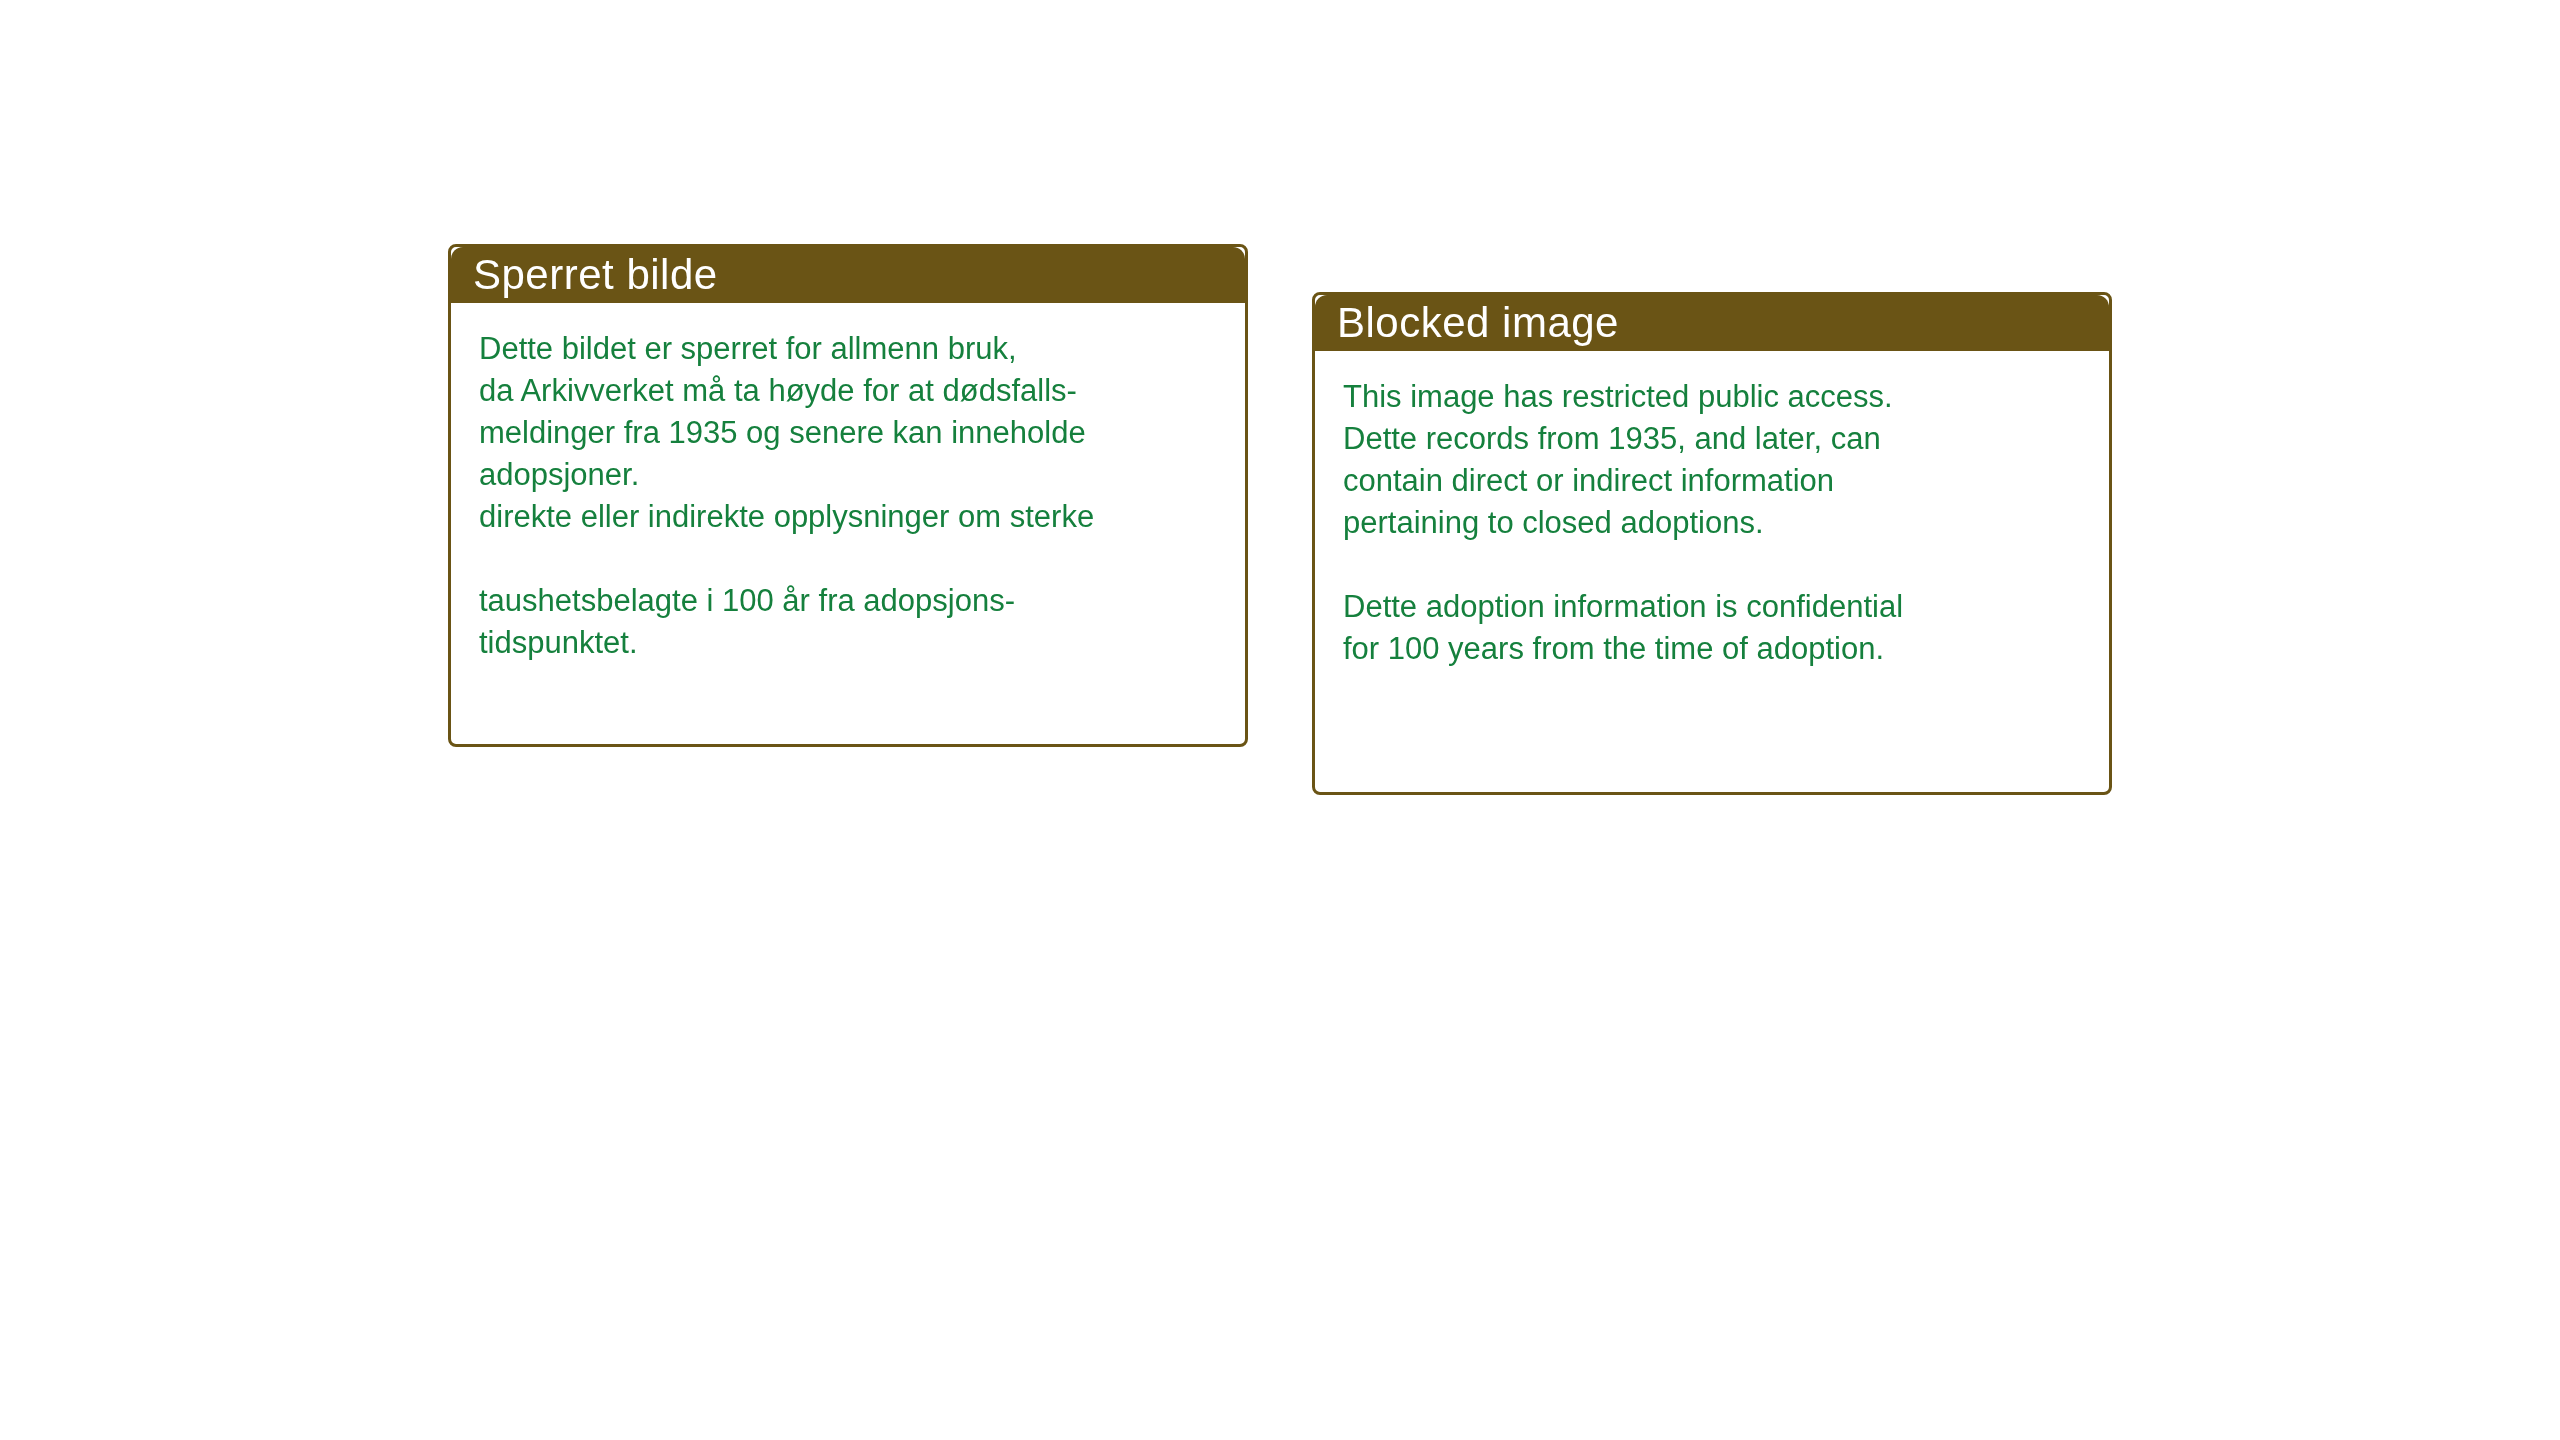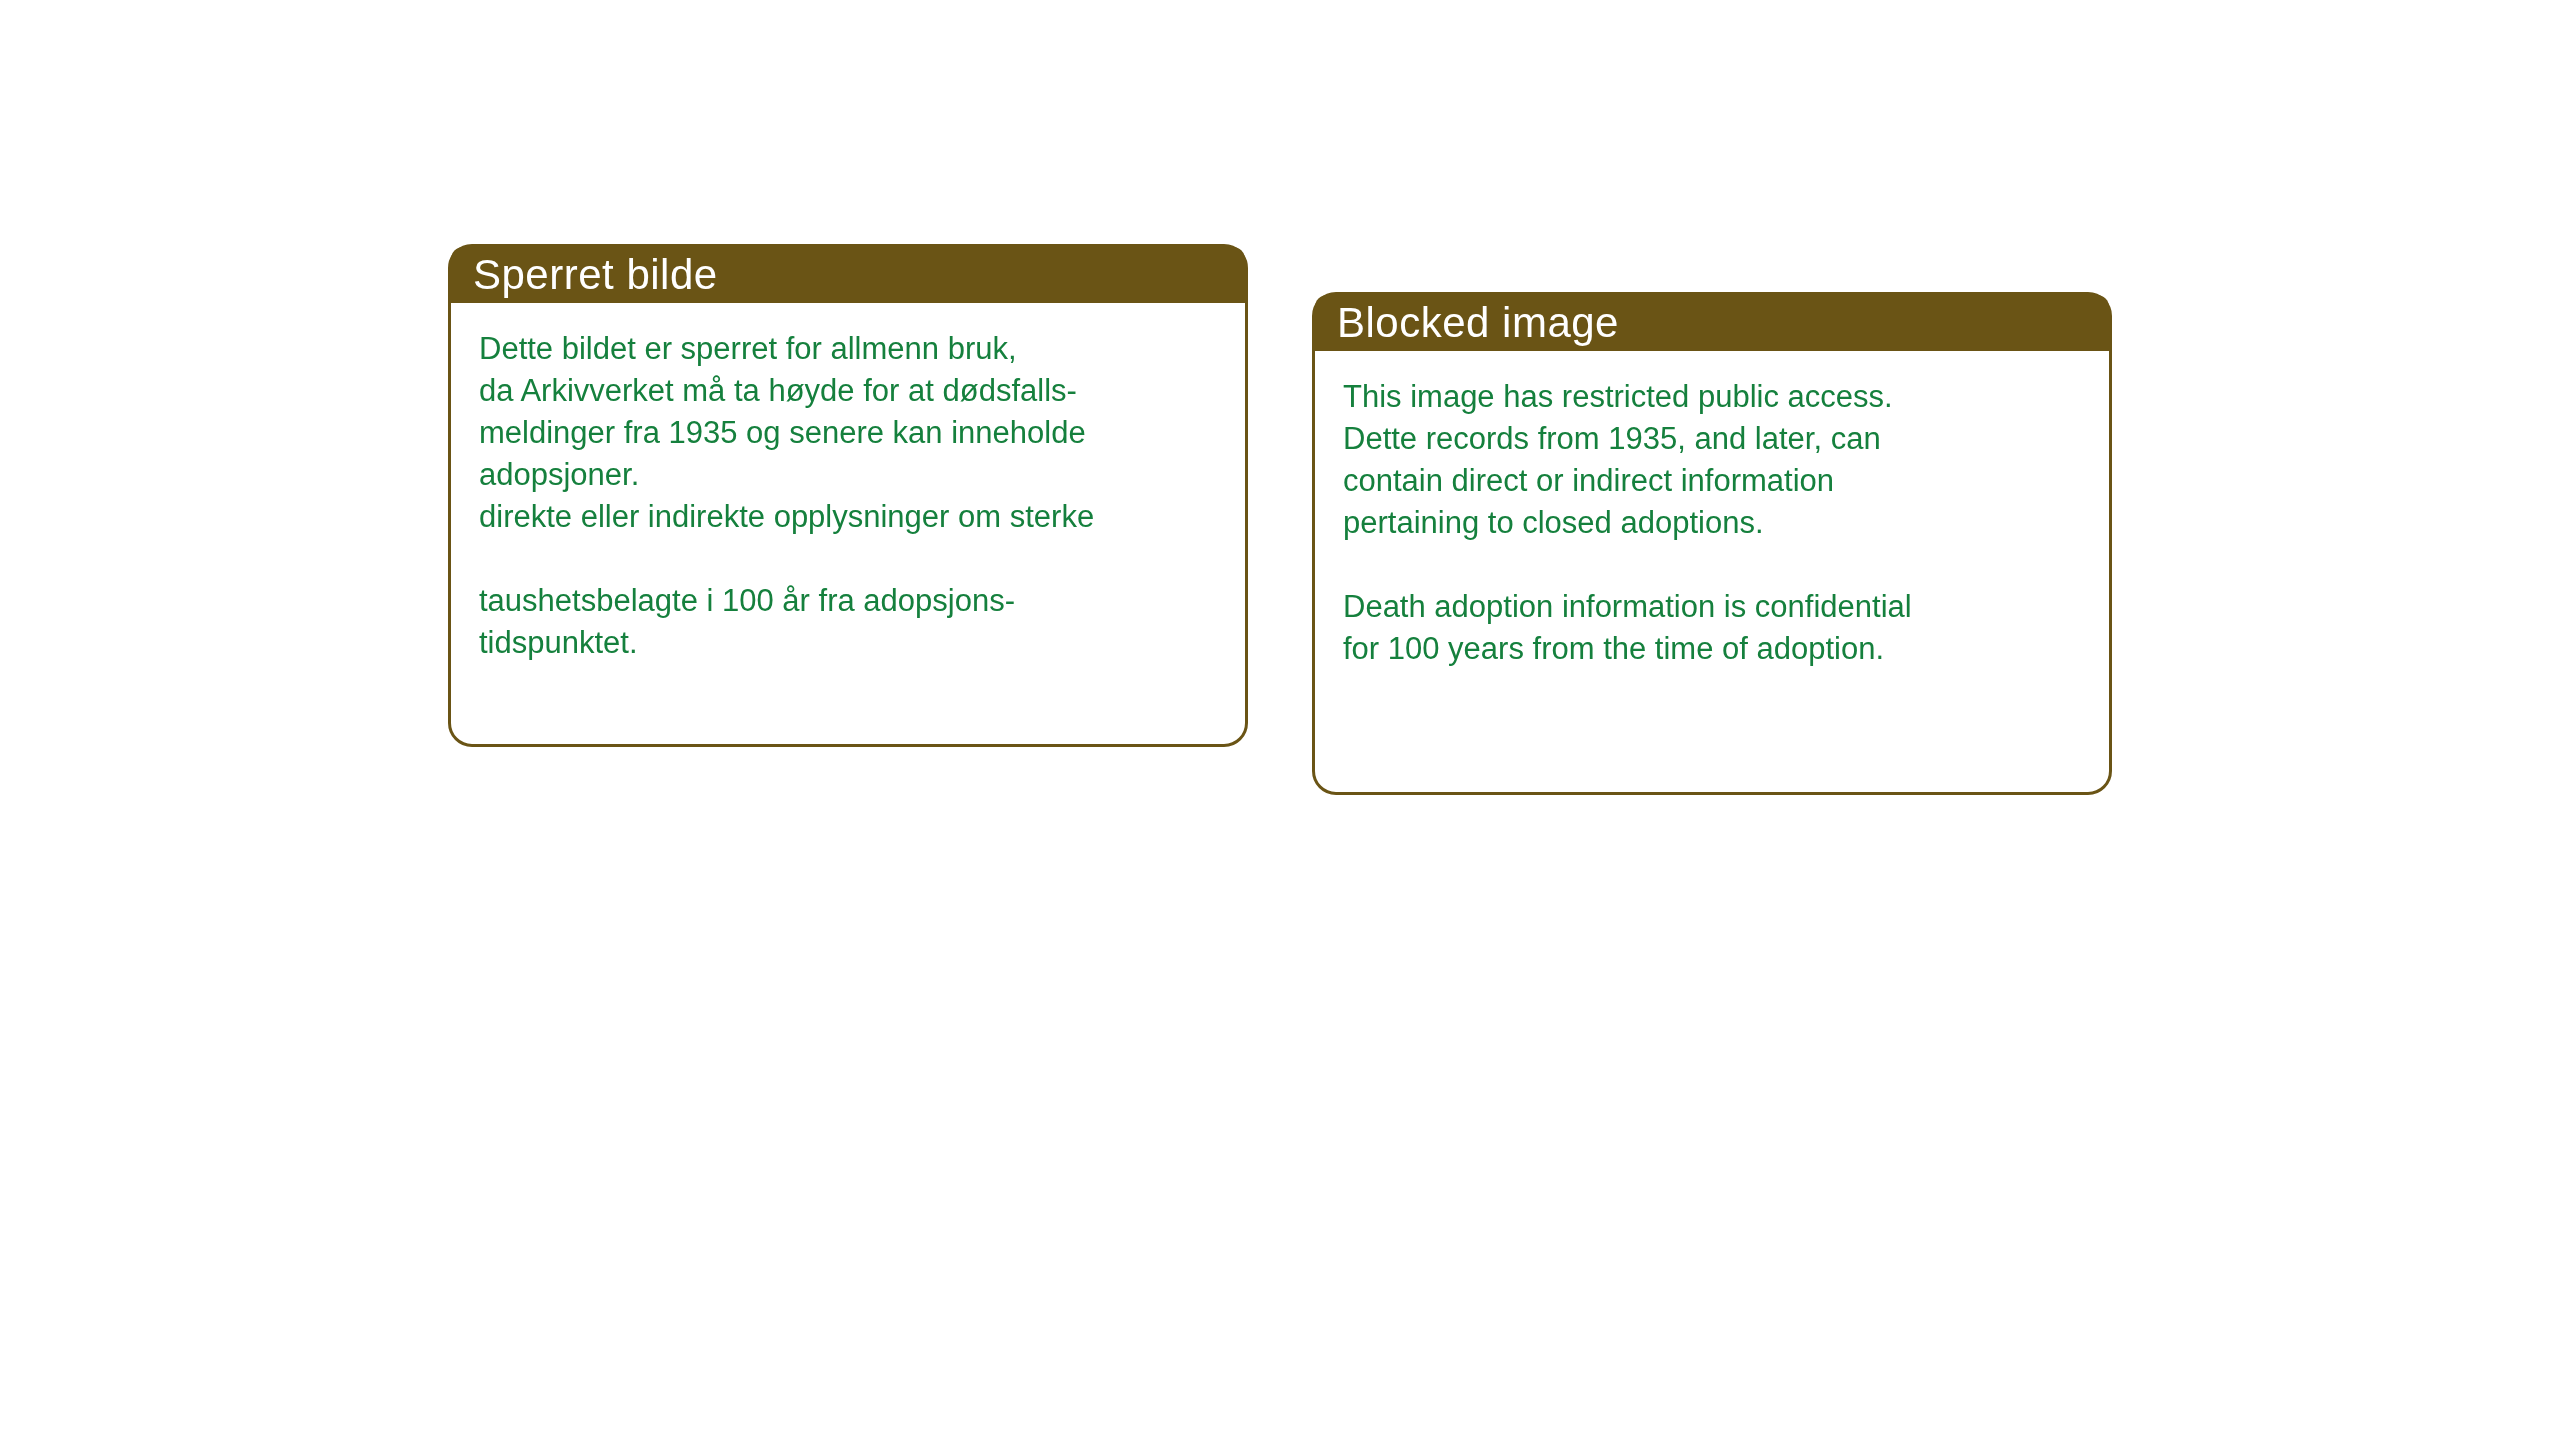--- a/index.html
+++ b/index.html
@@ -16,21 +16,21 @@
     overflow: hidden;
   }
   .notice-card {
     position: absolute;
     top: 244px;
     width: 800px;
     height: 503px;
     box-sizing: border-box;
     background: #ffffff;
     border: 3px solid #6a5415;
-    border-radius: 24px;
+    border-radius: 8px;
   }
   .notice-card.left  { left: 448px; }
   .notice-card.right { left: 1312px; margin-top: 48px; }
   .card-header {
     background: #6a5415;
     height: 56px;
     border-radius: 12px 12px 0 0;
     display: flex;
     align-items: center;
     padding: 0 22px;
@@ -81,19 +81,19 @@
       <span class="card-title">Blocked image</span>
     </div>
     <div class="card-body">
       <div class="para">
         <div class="text-line">This image has restricted public access.</div>
         <div class="text-line">Dette records from 1935, and later, can</div>
         <div class="text-line">contain direct or indirect information</div>
         <div class="text-line">pertaining to closed adoptions.</div>
       </div>
       <div class="para">
-        <div class="text-line">Death adoption information is confidential</div>
+        <div class="text-line">Dette adoption information is confidential</div>
         <div class="text-line">for 100 years from the time of adoption.</div>
       </div>
     </div>
   </div>
 
 </div>
 
 </body></html>

